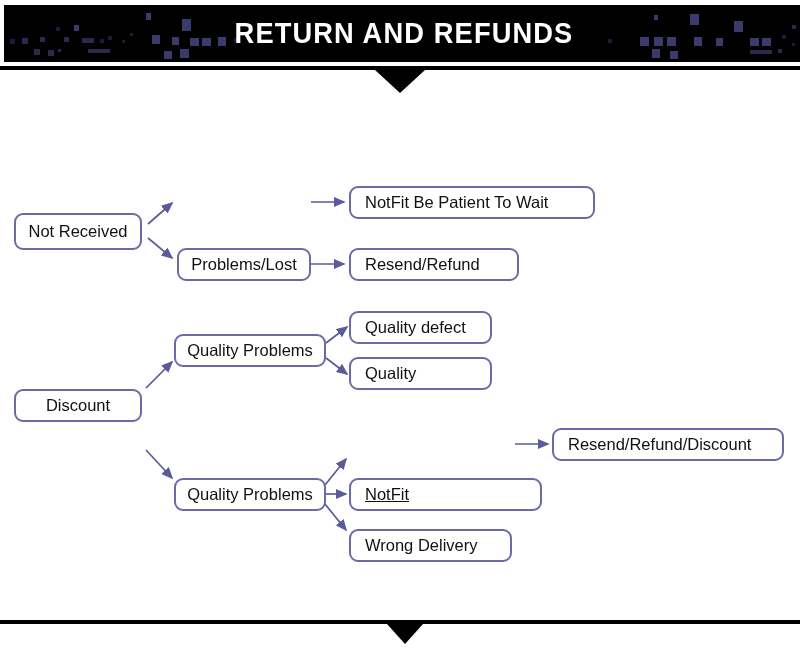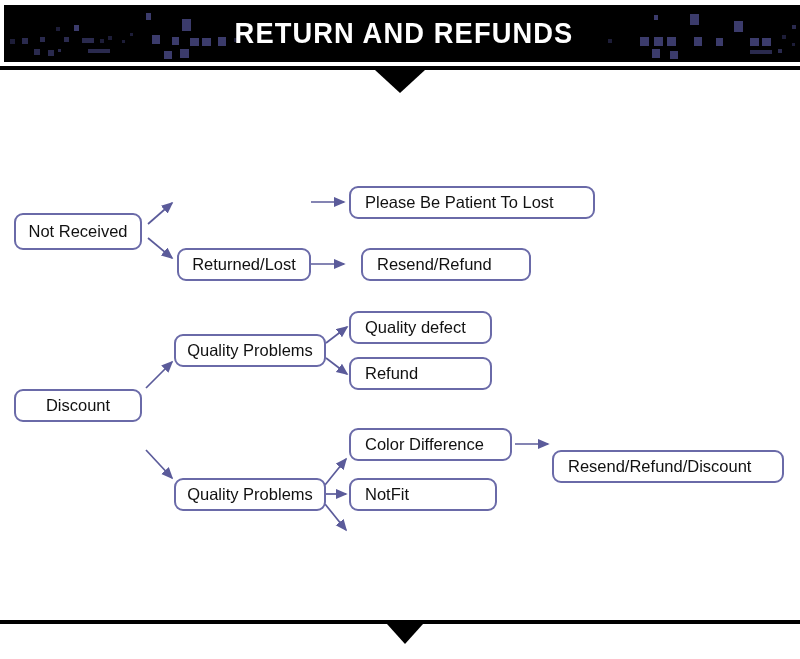--- a/index.html
+++ b/index.html
@@ -216,37 +216,37 @@
 
       <line x1="515" y1="444" x2="548" y2="444"></line>
     </g>
   </svg>
 
   <div class="node center" style="left:14px; top:213px; width:128px; height:37px;">Not Received</div>
 
   <div class="node center" style="left:14px; top:389px; width:128px; height:33px;">Discount</div>
 
 
-  <div class="node center" style="left:177px; top:248px; width:134px; height:33px;">Returned/Lost</div>
+  <div class="node center" style="left:177px; top:248px; width:134px; height:33px;">Problems/Lost</div>
 
   <div class="node center" style="left:174px; top:334px; width:152px; height:33px;">Quality Problems</div>
 
   <div class="node center" style="left:174px; top:478px; width:152px; height:33px;">Quality Problems</div>
 
-  <div class="node left" style="left:349px; top:186px; width:246px; height:33px;">Please Be Patient To Lost</div>
-
-  <div class="node left" style="left:349px; top:248px; width:170px; height:33px;margin-left:12px;">Resend/Refund</div>
+  <div class="node left" style="left:349px; top:186px; width:246px; height:33px;">NotFit Be Patient To Wait</div>
+
+  <div class="node left" style="left:349px; top:248px; width:170px; height:33px;">Resend/Refund</div>
 
   <div class="node left" style="left:349px; top:311px; width:143px; height:33px;">Quality defect</div>
 
-  <div class="node left" style="left:349px; top:357px; width:143px; height:33px;">Refund</div>
-
-  <div class="node left" style="left:349px; top:428px; width:163px; height:33px;">Color  Difference</div>
-
-  <div class="node left" style="left:349px; top:478px; width:148px; height:33px;">NotFit</div>
-
-
-  <div class="node left" style="left:552px; top:428px; width:232px; height:33px;margin-top:22px;">Resend/Refund/Discount</div>
+  <div class="node left" style="left:349px; top:357px; width:143px; height:33px;">Quality</div>
+
+
+  <div class="node left" style="left:349px; top:478px; width:193px; height:33px;text-decoration:underline;">NotFit</div>
+
+  <div class="node left" style="left:349px; top:529px; width:163px; height:33px;">Wrong Delivery</div>
+
+  <div class="node left" style="left:552px; top:428px; width:232px; height:33px;">Resend/Refund/Discount</div>
 
 </div>
 
 <div class="rule" id="rule-bottom"></div>
 <div class="tri" id="tri-bottom"></div>
 
 </body></html>

